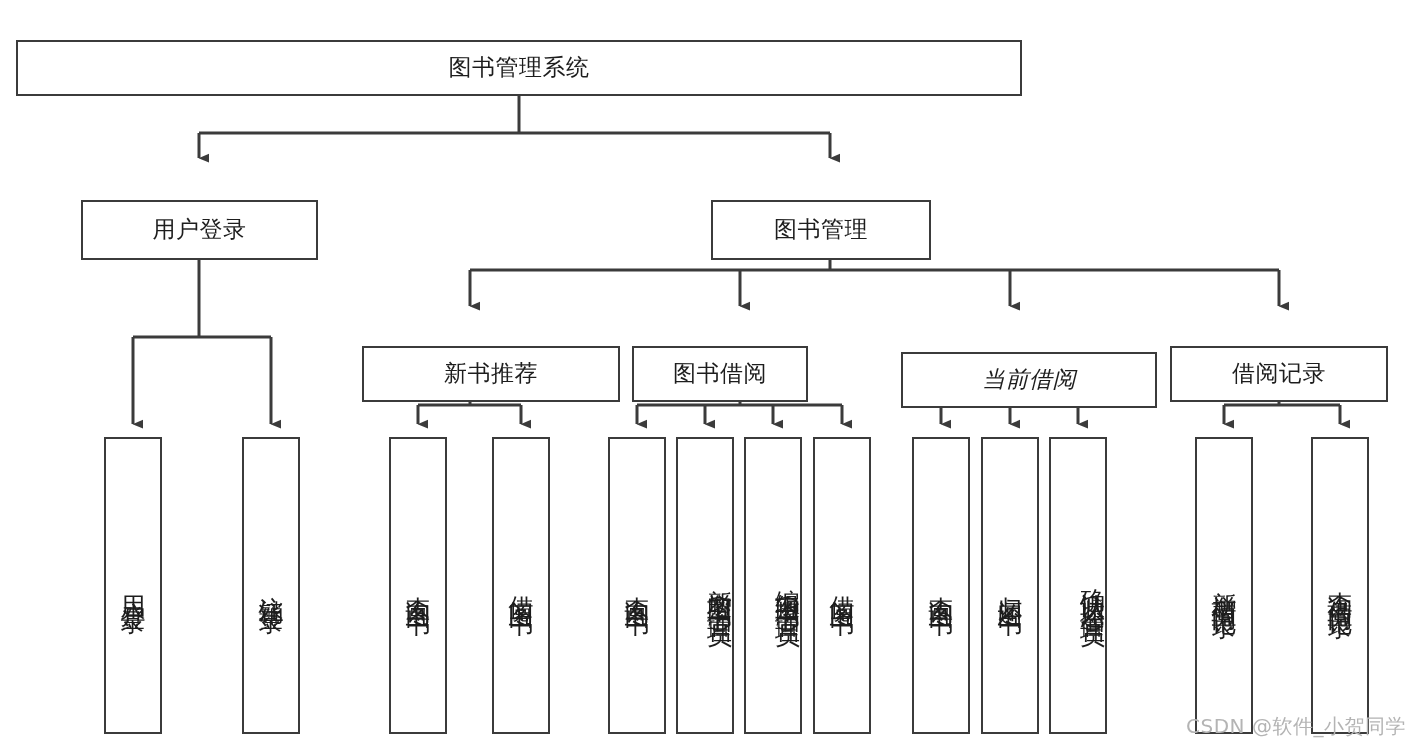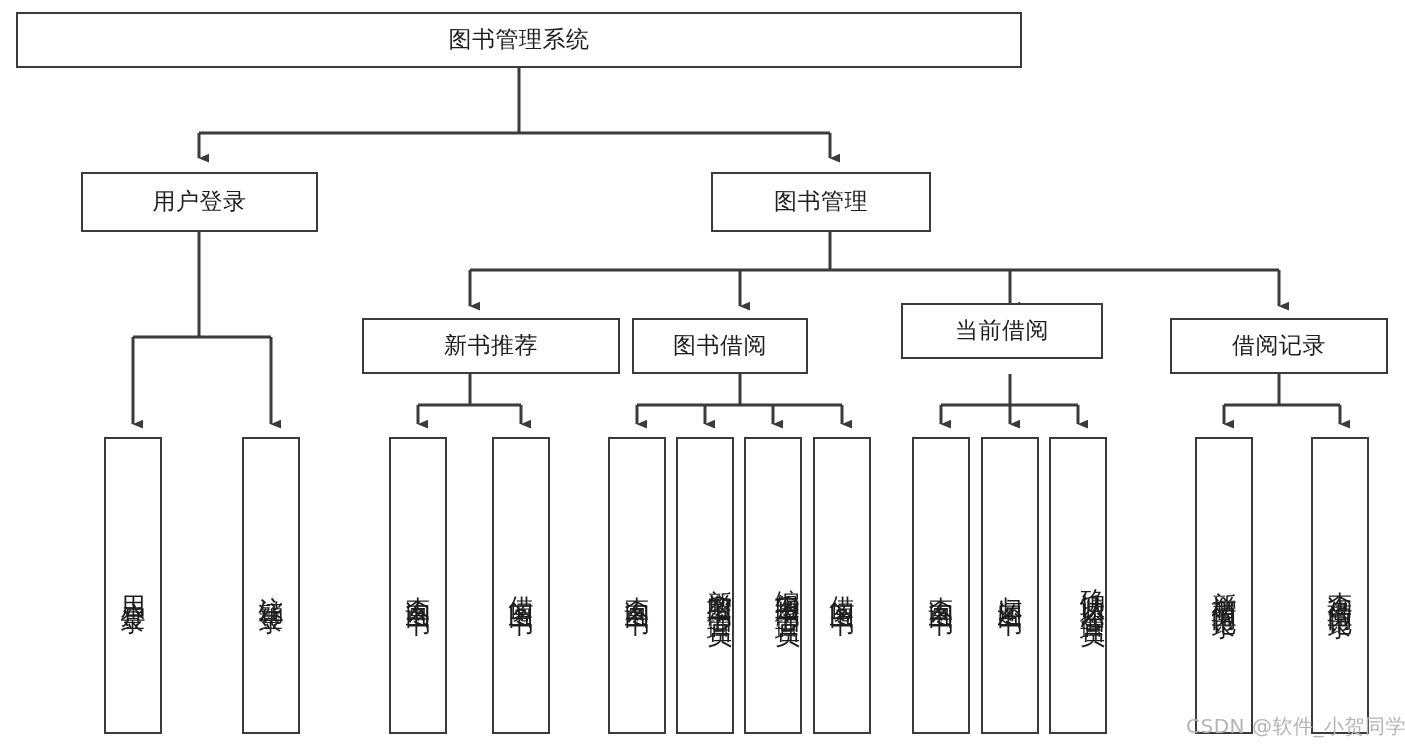--- a/index.html
+++ b/index.html
@@ -33,20 +33,21 @@
     display: flex;
     align-items: center;
     justify-content: center;
     color: #1d1d1d;
     line-height: 1.18;
   }
   .node-h {
     font-size: 23px;
     letter-spacing: 0.5px;
     white-space: nowrap;
+    margin-top: 28px;
   }
   .node-v {
     writing-mode: vertical-rl;
     text-orientation: upright;
     font-size: 25px;
     letter-spacing: 5px;
     align-items: flex-start;
     justify-content: center;
     padding-top: 12px;
     line-height: 1;
@@ -120,21 +121,21 @@
     </g>
   </svg>
 
   <div class="node node-h" style="left:16px; top:12px; width:1006px; height:56px;">图书管理系统</div>
 
   <div class="node node-h" style="left:81px; top:172px; width:237px; height:60px;">用户登录</div>
   <div class="node node-h" style="left:711px; top:172px; width:220px; height:60px;">图书管理</div>
 
   <div class="node node-h" style="left:362px; top:318px; width:258px; height:56px;">新书推荐</div>
   <div class="node node-h" style="left:632px; top:318px; width:176px; height:56px;">图书借阅</div>
-  <div class="node node-h" style="left:901px; top:303px; width:202px; height:56px;">当前借阅</div>
+  <div class="node node-h" style="left:901px; top:324px; width:256px; height:56px;font-style:italic;">当前借阅</div>
   <div class="node node-h" style="left:1170px; top:318px; width:218px; height:56px;">借阅记录</div>
 
   <div class="node node-v mid" style="left:104px; top:437px; width:58px; height:297px;">用户登录</div>
   <div class="node node-v mid" style="left:242px; top:437px; width:58px; height:297px;">注销登录</div>
 
   <div class="node node-v mid" style="left:389px; top:437px; width:58px; height:297px;">查询图书</div>
   <div class="node node-v mid" style="left:492px; top:437px; width:58px; height:297px;">借阅图书</div>
 
   <div class="node node-v mid" style="left:608px; top:437px; width:58px; height:297px;">查询图书</div>
   <div class="node node-v" style="left:676px; top:437px; width:58px; height:297px;">新增图书（管理员）</div>

